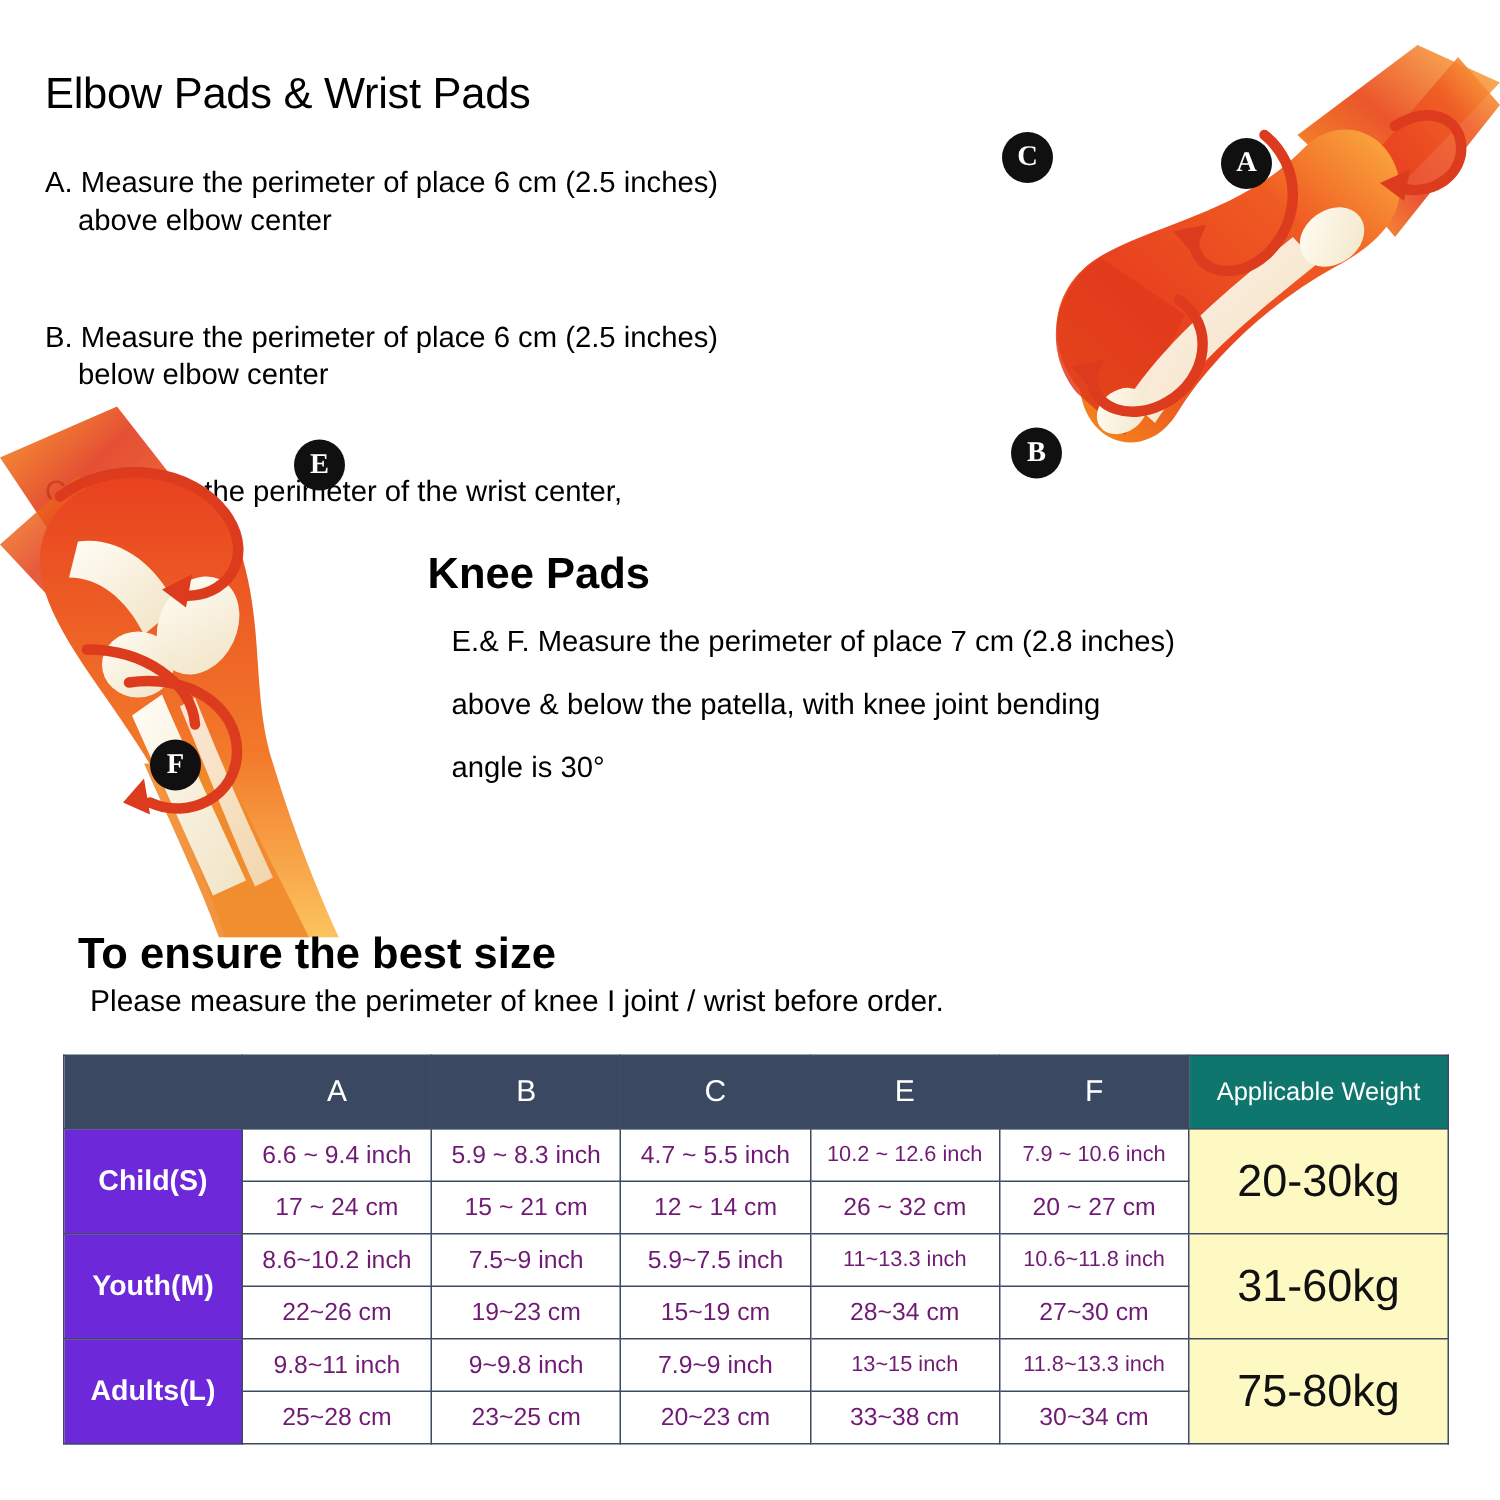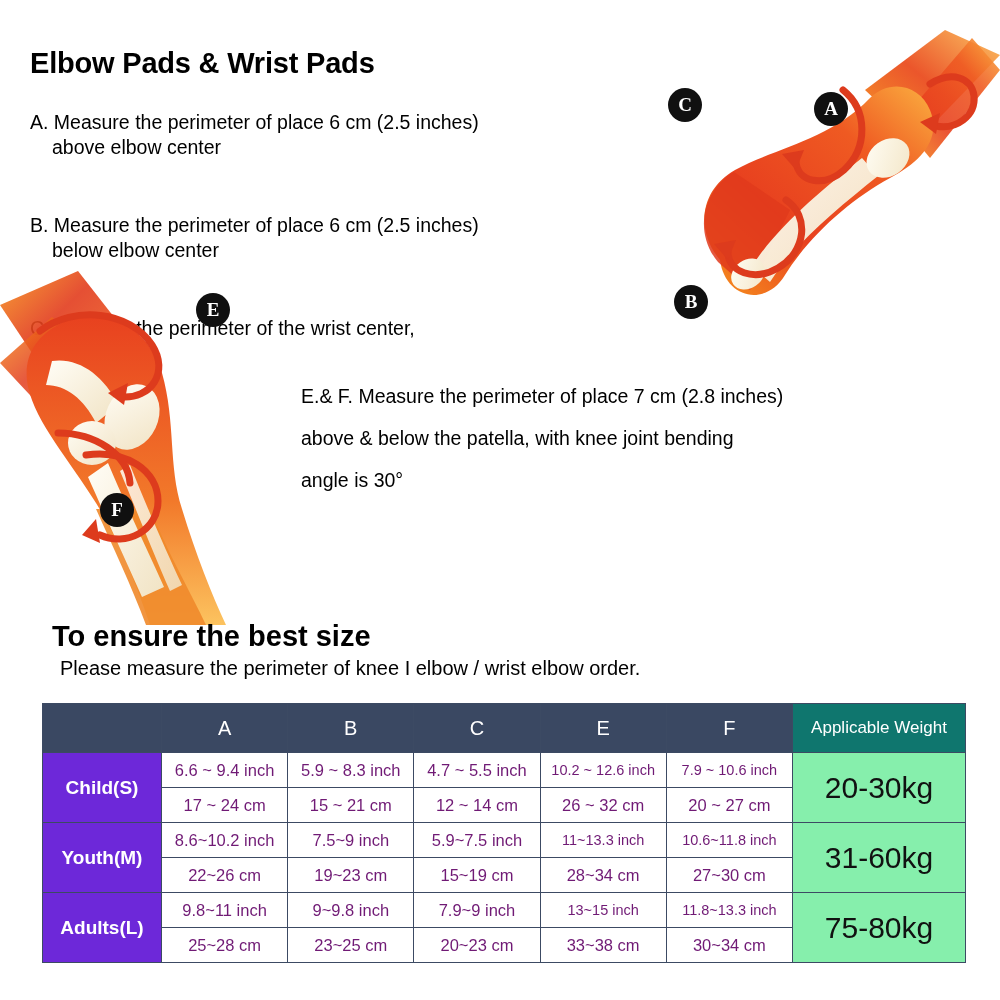--- a/index.html
+++ b/index.html
@@ -18,21 +18,21 @@
 
   
   .elbow-text {
     position: absolute;
     left: 30px;
     top: 48px;
     width: 620px;
   }
   .heading-1 {
     font-size: 29px;
-    font-weight: bold;
+    font-weight: normal;
     letter-spacing: -0.2px;
     margin: 0 0 4px 0;
     line-height: 1.1;
   }
   .bullet {
     font-size: 19.5px;
     line-height: 1.32;
     margin: 0;
     white-space: pre-line;
   }
@@ -158,21 +158,21 @@
   td.val {
     height: 34px;
     font-size: 16.5px;
     color: #701a75;
     background: #ffffff;
   }
   td.val.small {
     font-size: 14.5px;
   }
   td.weight {
-    background: #86efac;
+    background: #fef9c3;
     font-size: 30px;
     color: #111111;
     width: 172px;
   }
 </style>
 </head>
 <body>
 
 <div class="elbow-text">
   <h1 class="heading-1">Elbow Pads &amp; Wrist Pads</h1>
@@ -281,28 +281,29 @@
     <g fill="#dd3b1d">
       <path d="M124 140 l-16 -12 l20 -10 z"></path>
       <path d="M100 278 l-18 -8 l14 -16 z"></path>
     </g>
   </svg>
   <div class="marker" style="left:196px; top:28px;">E</div>
   <div class="marker" style="left:100px; top:228px;">F</div>
 </div>
 
 <div class="knee-text">
+  <h2 class="heading-2">Knee Pads</h2>
   <p class="knee-line">E.&amp; F. Measure the perimeter of place 7 cm (2.8 inches)</p>
   <p class="knee-line">above &amp; below the patella, with knee joint bending</p>
   <p class="knee-line">angle is 30°</p>
 </div>
 
 <div class="best-size">
   <h2 class="heading-3">To ensure the best size</h2>
-  <p class="subnote">Please measure the perimeter of knee I elbow / wrist elbow order.</p>
+  <p class="subnote">Please measure the perimeter of knee I joint / wrist before order.</p>
 </div>
 
 <div class="size-table-wrap">
   <table class="size-table">
     <thead>
       <tr>
         <th class="hdr hdr-corner"></th>
         <th class="hdr">A</th>
         <th class="hdr">B</th>
         <th class="hdr">C</th>

